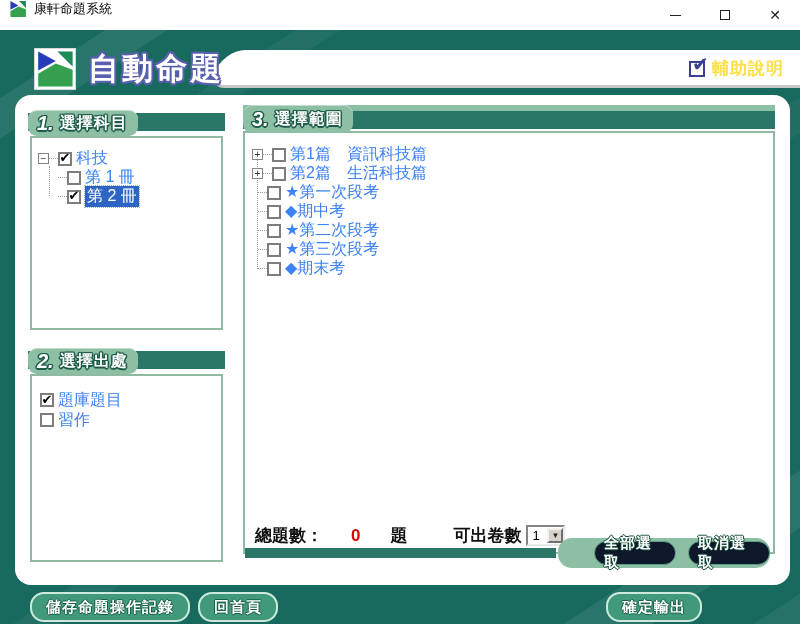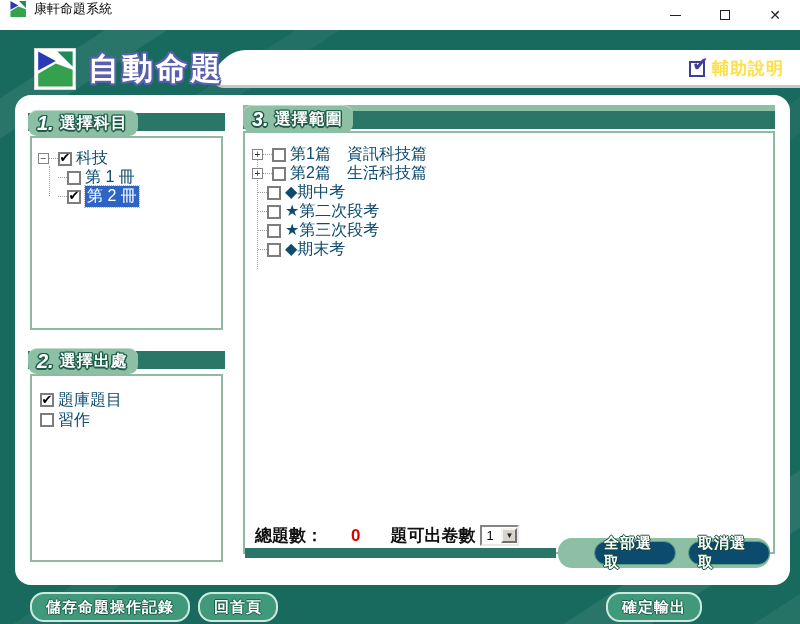--- a/index.html
+++ b/index.html
@@ -98,48 +98,48 @@
   .cb {
     width:14px; height:14px; border:2px solid #7d7d7d; background:#fff; flex:none;
     display:flex; align-items:center; justify-content:center; cursor:pointer;
   }
   .cb .mark { font-size:13px; font-weight:bold; color:#000; line-height:1; margin-top:-2px; }
   .exp {
     width:11px; height:11px; border:1px solid #848484; background:#fff; color:#333; flex:none;
     display:flex; align-items:center; justify-content:center; font-size:10px; line-height:1; cursor:pointer;
   }
   .stub { width:9px; height:0; border-top:1px dotted #9a9a9a; flex:none; }
-  .tlabel { margin-left:4px; font-size:16px; color:#0c4a6e; white-space:pre; cursor:default; }
+  .tlabel { margin-left:4px; font-size:16px; color:#3b82f6; white-space:pre; cursor:default; }
   .tlabel.sel { background:#2e65c4; color:#fff; outline:1px dotted #9ab4e0; padding:0 2px; }
   .vline { position:absolute; border-left:1px dotted #9a9a9a; }
 
   .tree-subject { padding-left:6px; }
   .tree-subject .child { padding-left:20px; }
   .tree-subject .vline { left:17px; top:28px; height:30px; }
 
   .tree-range { padding-left:7px; padding-top:12px; }
   .tree-range .noexp { padding-left:6px; }
   .tree-range .vline { left:12px; top:22px; height:114px; }
 
   .src-rows { padding:14px 0 0 8px; }
   .src-rows .trow { height:20px; }
 
   
   .stats { position:absolute; left:10px; bottom:5px; display:flex; align-items:center; font-size:17px; font-weight:bold; color:#111; }
   .stats .red { color:#dd0000; margin:0 30px 0 28px; }
-  .stats .papers { }
+  .stats .papers { margin-left:46px; }
   .combo { display:inline-flex; align-items:center; height:21px; border:2px solid; border-color:#848484 #e9e9e9 #e9e9e9 #848484; background:#fff; margin-left:5px; }
   .combo .val { width:19px; padding-left:4px; font-size:13px; font-weight:normal; color:#000; }
   .combo .arrow { width:16px; height:15px; background:#d8d4cc; border:2px solid; border-color:#f4f2ee #6f6f6f #6f6f6f #f4f2ee; display:flex; align-items:center; justify-content:center; font-size:8px; color:#222; cursor:pointer; }
 
   
   .p3-bottombar { position:absolute; left:2px; top:443px; width:311px; height:10px; background:#2b7767; }
   .p3-tab { position:absolute; left:315px; top:433px; width:212px; height:30px; background:#8cbfa3; border-radius:14px; display:flex; align-items:center; }
   .gbtn {
-    height:24px; border-radius:13px; background:#0c4a6e; border:1px solid #5ea285;
+    height:24px; border-radius:13px; background:#0f172a; border:1px solid #5ea285;
     color:#fff; font-weight:bold; font-size:15px; letter-spacing:1px;
     display:flex; align-items:center; justify-content:center; padding:0 9px; cursor:pointer;
     text-shadow:-1px 0 #124a38,1px 0 #124a38,0 -1px #124a38,0 1px #124a38;
   }
   .gbtn.b1 { margin-left:36px; }
   .gbtn.b2 { margin-left:12px; }
 
   
   .fbtn {
     position:absolute; height:27px; border-radius:14px; background:#41997c; border:2px solid #cde9db;
@@ -276,20 +276,25 @@
         </div>
         <div class="trow">
           <span class="exp">+</span>
           <span class="stub"></span>
           <span class="cb"></span>
           <span class="tlabel">第2篇　生活科技篇</span>
         </div>
         <div class="trow noexp">
           <span class="stub"></span>
           <span class="cb"></span>
+          <span class="tlabel">★第一次段考</span>
+        </div>
+        <div class="trow noexp">
+          <span class="stub"></span>
+          <span class="cb"></span>
           <span class="tlabel">◆期中考</span>
         </div>
         <div class="trow noexp">
           <span class="stub"></span>
           <span class="cb"></span>
           <span class="tlabel">★第二次段考</span>
         </div>
         <div class="trow noexp">
           <span class="stub"></span>
           <span class="cb"></span>

